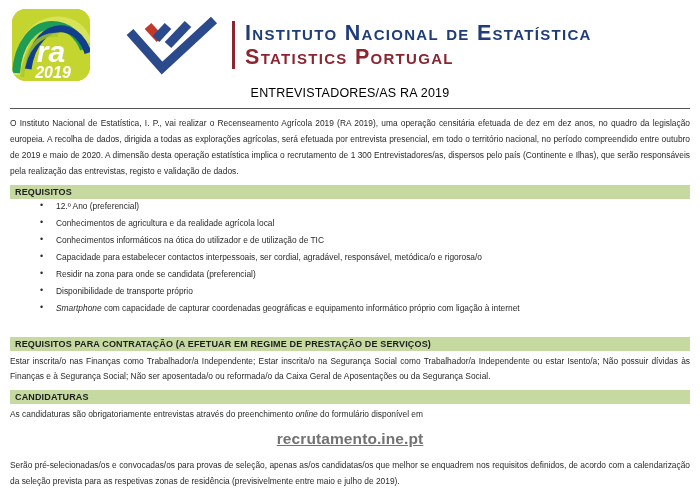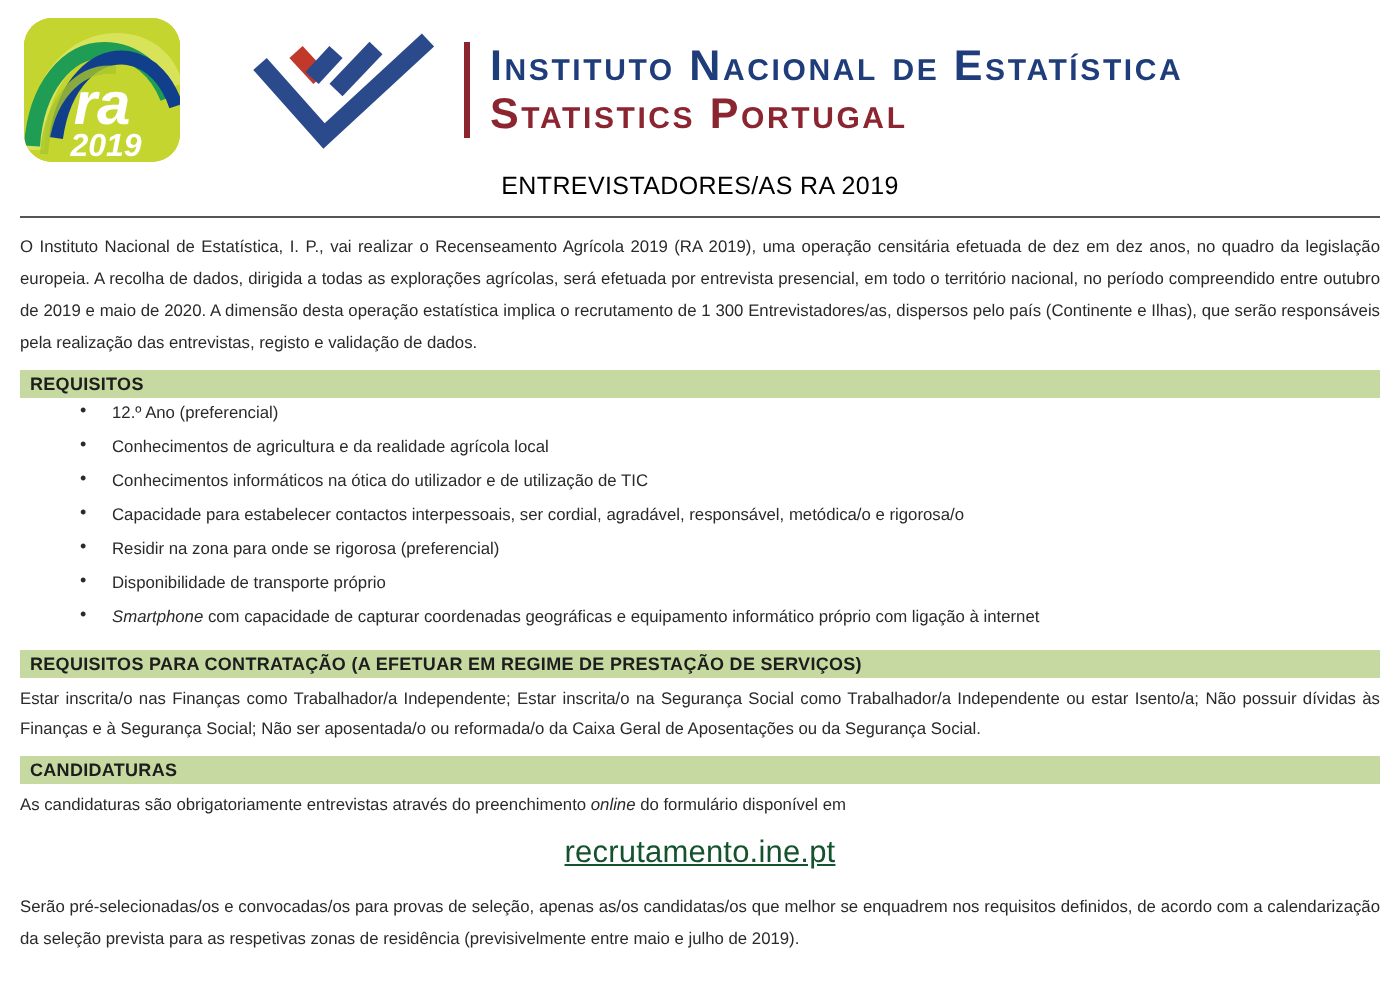--- a/index.html
+++ b/index.html
@@ -106,21 +106,21 @@
     background: #c5d9a0;
     padding: 2px 4px 2px 5px;
     font-size: 9px;
     font-weight: bold;
     color: #1d1d1d;
     letter-spacing: .15px;
     margin: 2px 0 3px 0;
   }
 
   ul.reqs {
-    margin: 2px 0 4px 0;
+    margin: 2px 0 16px 0;
     padding-left: 46px;
     list-style: none;
   }
   ul.reqs li {
     font-size: 8.4px;
     line-height: 1.0;
     padding: 0 0 8.6px 0;
     position: relative;
     color: #2a2a2a;
   }
@@ -132,22 +132,22 @@
     font-size: 9px;
     color: #2a2a2a;
   }
   .ital { font-style: italic; }
 
   .link-line {
     text-align: center;
     margin: 8px 0 10px 0;
   }
   .link-line a {
-    color: #14532d;
-    font-weight: normal;
+    color: #737373;
+    font-weight: bold;
     font-size: 15.5px;
     text-decoration: underline;
     letter-spacing: .1px;
   }
 </style>
 </head>
 <body>
 
 <div id="page">
 
@@ -193,21 +193,21 @@
 
     <p class="para">O Instituto Nacional de Estatística, I. P., vai realizar o Recenseamento Agrícola 2019 (RA 2019), uma operação censitária efetuada de dez em dez anos, no quadro da legislação europeia. A recolha de dados, dirigida a todas as explorações agrícolas, será efetuada por entrevista presencial, em todo o território nacional, no período compreendido entre outubro de 2019 e maio de 2020. A dimensão desta operação estatística implica o recrutamento de 1 300 Entrevistadores/as, dispersos pelo país (Continente e Ilhas), que serão responsáveis pela realização das entrevistas, registo e validação de dados.</p>
 
     <div class="band">REQUISITOS</div>
 
     <ul class="reqs">
       <li><span>12.º Ano (preferencial)</span></li>
       <li><span>Conhecimentos de agricultura e da realidade agrícola local</span></li>
       <li><span>Conhecimentos informáticos na ótica do utilizador e de utilização de TIC</span></li>
       <li><span>Capacidade para estabelecer contactos interpessoais, ser cordial, agradável, responsável, metódica/o e rigorosa/o</span></li>
-      <li><span>Residir na zona para onde se rigorosa (preferencial)</span></li>
+      <li><span>Residir na zona para onde se candidata (preferencial)</span></li>
       <li><span>Disponibilidade de transporte próprio</span></li>
       <li><span class="ital">Smartphone</span><span> com capacidade de capturar coordenadas geográficas e equipamento informático próprio com ligação à internet</span></li>
     </ul>
 
     <div class="band">REQUISITOS PARA CONTRATAÇÃO (A EFETUAR EM REGIME DE PRESTAÇÃO DE SERVIÇOS)</div>
 
     <p class="para tight">Estar inscrita/o nas Finanças como Trabalhador/a Independente; Estar inscrita/o na Segurança Social como Trabalhador/a Independente ou estar Isento/a; Não possuir dívidas às Finanças e à Segurança Social; Não ser aposentada/o ou reformada/o da Caixa Geral de Aposentações ou da Segurança Social.</p>
 
     <div class="band">CANDIDATURAS</div>
 

